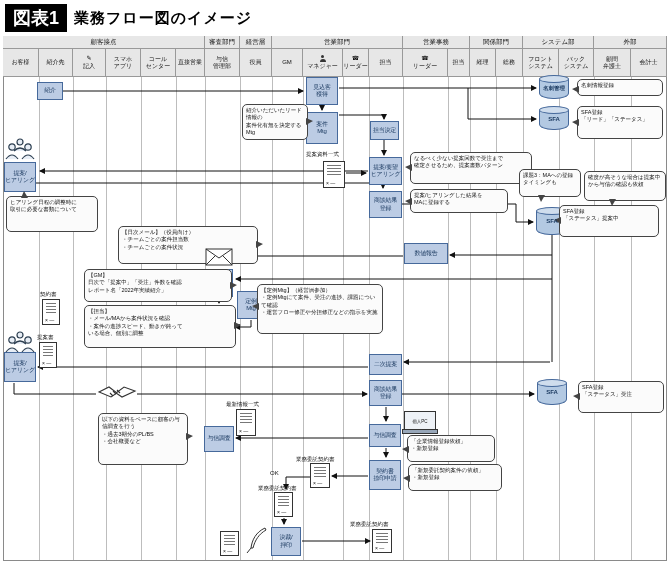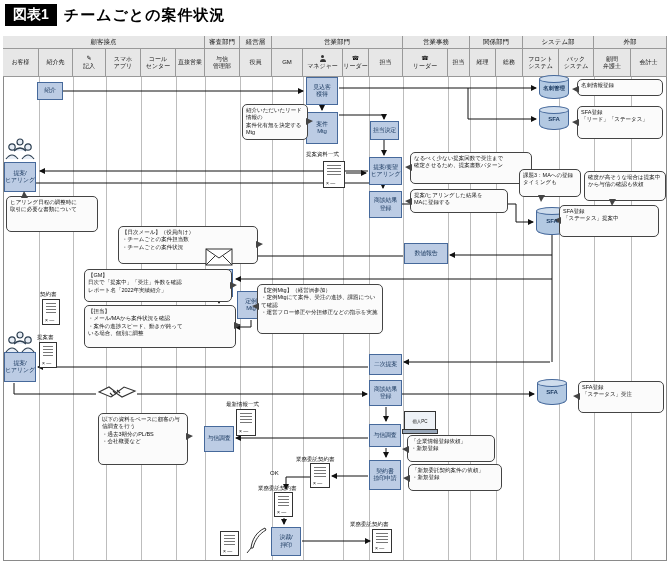--- a/index.html
+++ b/index.html
@@ -1,19 +1,19 @@
 <!DOCTYPE html>
 <html><head>
 <meta charset="utf-8">
 <style>
   html,body{margin:0;padding:0;background:#fff;}
   #stage{position:relative;width:670px;height:566px;background:#fff;overflow:hidden;
          font-family:"Liberation Sans","DejaVu Sans",sans-serif;color:#111;}
   #titlebar{position:absolute;left:5px;top:4px;display:flex;align-items:center;}
-  #figure-badge{background:#000;color:#fff;font-weight:bold;font-size:14px;padding:2px 8px;}
+  #figure-badge{background:#000;color:#fff;font-weight:bold;font-size:18px;padding:2px 8px;}
   #page-title{font-size:15px;font-weight:bold;color:#000;margin-left:7px;letter-spacing:1px;}
   .frame{position:absolute;left:3px;top:36px;width:662px;height:523px;border:1px solid #8a8a8a;}
   .gcell,.ccell{position:absolute;background:#e7e7e7;border-right:1px solid #999;border-bottom:1px solid #999;
        box-sizing:border-box;display:flex;align-items:center;justify-content:center;text-align:center;}
   .gcell{font-size:6.5px;}
   .ccell{font-size:6px;line-height:1.15;white-space:pre-line;flex-direction:column;gap:1px;}
   .vline{position:absolute;width:0;border-left:1px solid #bdbdbd;}
   .pbox{position:absolute;background:#bccce4;border:1px solid #46699b;color:#17365d;box-sizing:border-box;
         font-size:6px;line-height:1.2;display:flex;align-items:center;justify-content:center;
         text-align:center;white-space:pre-line;letter-spacing:-0.2px;}
@@ -52,21 +52,21 @@
   #ok-label{position:absolute;font-size:6px;color:#111;}
   svg{position:absolute;left:0;top:0;}
 </style>
 </head>
 <body>
 
 <div id="stage">
 
   <div id="titlebar">
     <span id="figure-badge">図表1</span>
-    <span id="page-title">チームごとの案件状況</span>
+    <span id="page-title">業務フロー図のイメージ</span>
   </div>
 
   <div class="frame"></div>
   <div id="header">
       <div class="gcell" style="left: 3px; top: 36px; width: 202px; height: 13px;">顧客接点</div>
       <div class="gcell" style="left: 205px; top: 36px; width: 35px; height: 13px;">審査部門</div>
       <div class="gcell" style="left: 240px; top: 36px; width: 32px; height: 13px;">経営層</div>
       <div class="gcell" style="left: 272px; top: 36px; width: 131px; height: 13px;">営業部門</div>
       <div class="gcell" style="left: 403px; top: 36px; width: 67px; height: 13px;">営業事務</div>
       <div class="gcell" style="left: 470px; top: 36px; width: 53px; height: 13px;">関係部門</div>

